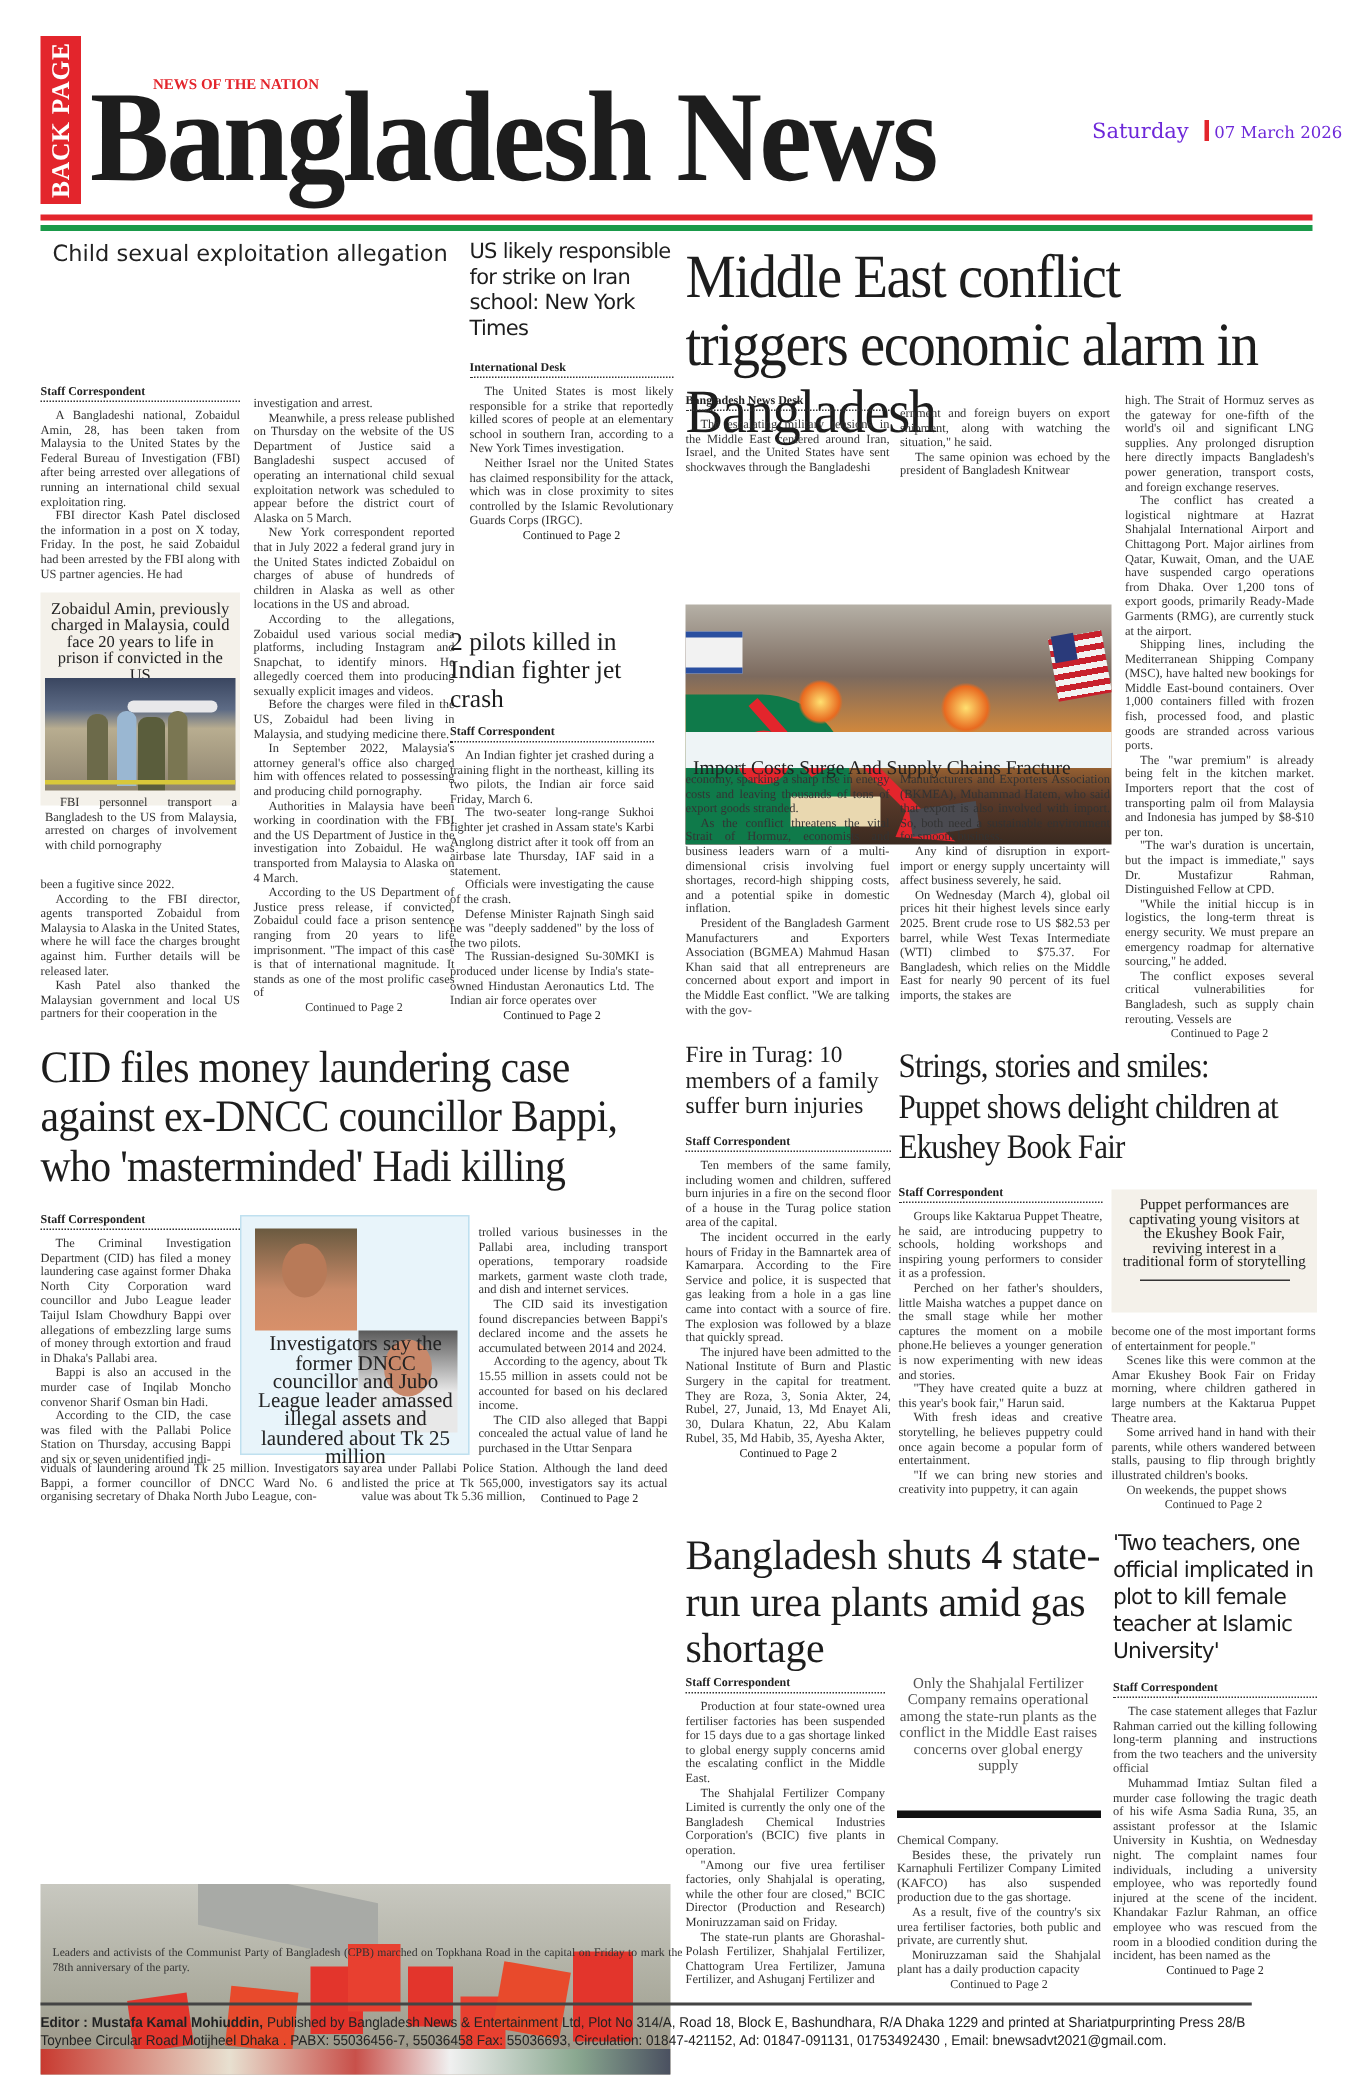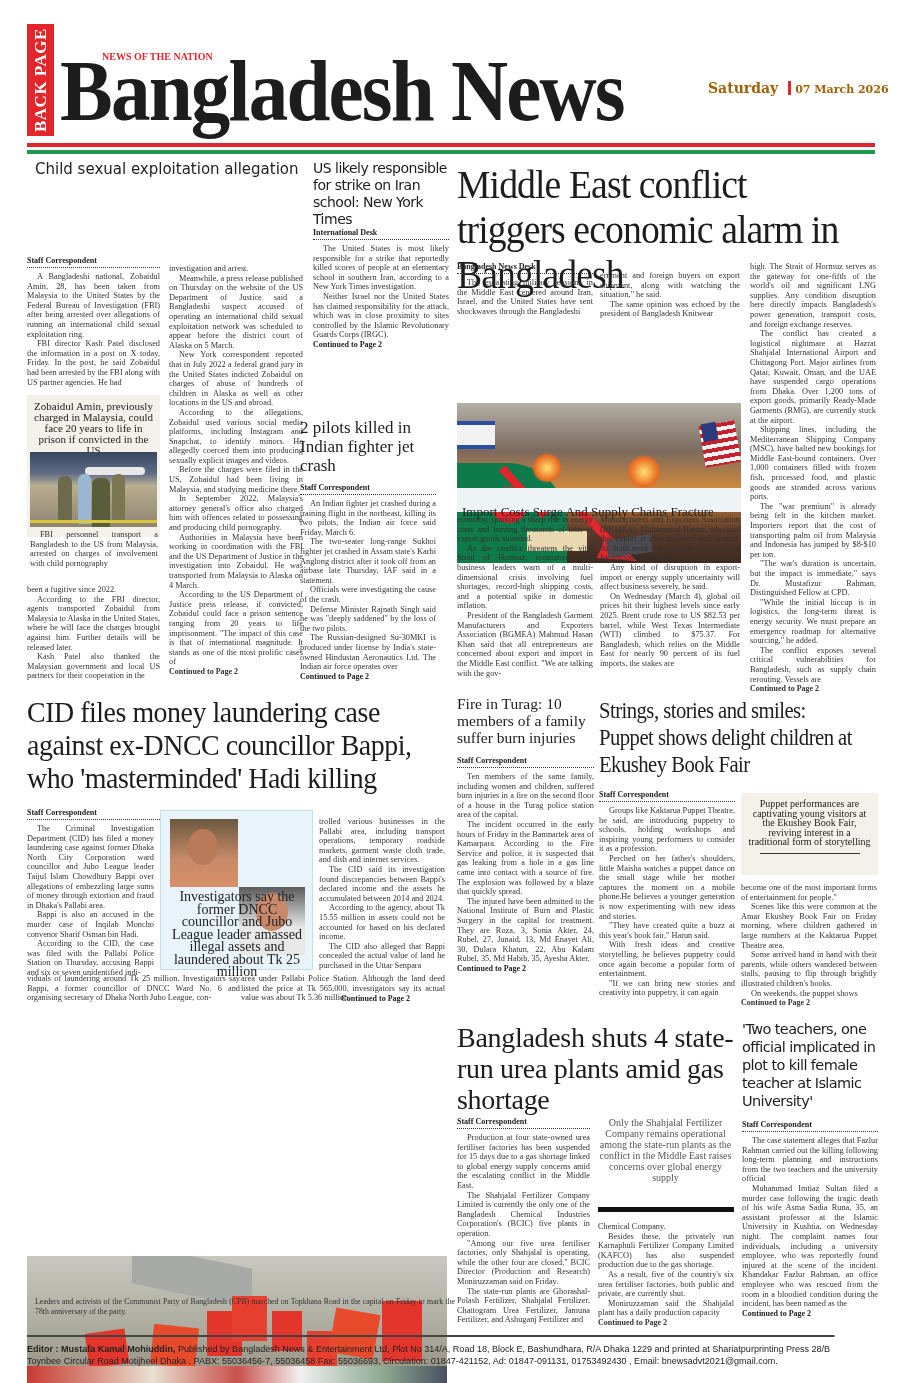--- a/index.html
+++ b/index.html
@@ -1,31 +1,31 @@
 <!DOCTYPE html>
 <html><head>
 <meta charset="utf-8">
 <style>
 *{box-sizing:border-box;margin:0;padding:0}
 body{width:897px;height:1383px;background:#fff;font-family:"DejaVu Serif",serif;color:#222;position:relative;overflow:hidden}
 .abs{position:absolute}
 .masthead-tag{left:27px;top:24px;width:27px;height:112px;background:#e3252c;color:#fff;font-family:"Liberation Serif",serif;font-weight:bold;font-size:17px;writing-mode:vertical-rl;transform:rotate(180deg);text-align:center;line-height:27px;letter-spacing:0.5px}
 .masthead-sub{left:102px;top:51px;color:#e3252c;font-family:"Liberation Serif",serif;font-weight:bold;font-size:10px}
 .masthead-title{left:60px;top:48px;font-family:"Liberation Serif",serif;font-weight:bold;font-size:86px;letter-spacing:-2px;color:#1d1d1d;line-height:86px;transform:scaleX(0.92);transform-origin:left}
-.dateline{left:708px;top:80px;font-family:"DejaVu Serif",serif;font-size:14px;font-weight:bold;color:#a16207}
+.dateline{left:728px;top:80px;font-family:"DejaVu Serif",serif;font-size:14px;font-weight:normal;color:#6d28d9}
 .dateline .bar{display:inline-block;width:3px;height:14px;background:#e3252c;vertical-align:-2px;margin:0 4px 0 10px}
 .dateline .date{font-size:11px}
 .rule-red{left:27px;top:143px;width:848px;height:4px;background:#e3252c}
 .rule-green{left:27px;top:150px;width:848px;height:4px;background:#1a9a4a}
 .kicker{font-family:"DejaVu Sans",sans-serif;font-size:15px;color:#222}
 .hl{font-family:"Liberation Serif",serif;color:#1d1d1d;line-height:1.05}
 .byline{font-family:"Liberation Serif",serif;font-weight:bold;font-size:8px;border-bottom:1px dotted #333;padding-bottom:2px;margin-bottom:4px}
 .body{font-family:"Liberation Serif",serif;font-size:8.3px;line-height:9.6px;text-align:justify;color:#333}
 .body p{text-indent:10px}
-.cont{font-family:"Liberation Serif",serif;font-weight:bold;font-size:8px;text-align:left}
+.cont{font-family:"Liberation Serif",serif;font-weight:normal;font-size:8px;text-align:center}
 .caption-box{background:#f4f1ea;padding:6px}
 .photo{background:#9a8f80;overflow:hidden;position:relative}
 .footer{left:27px;top:1335px;width:850px;font-family:"Liberation Sans",sans-serif;font-size:9.5px;line-height:12px;color:#222;border-top:2px solid #444;padding-top:6px;transform:scaleX(0.95);transform-origin:left}
 .quote{font-family:"DejaVu Sans",sans-serif;text-align:center;color:#222}
 </style>
 </head>
 <body>
 
 <div class="abs masthead-tag">BACK PAGE</div>
 <div class="abs masthead-title">Bangladesh News</div>
@@ -72,21 +72,21 @@
   <p>According to the allegations, Zobaidul used various social media platforms, including Instagram and Snapchat, to identify minors. He allegedly coerced them into producing sexually explicit images and videos.</p>
   <p>Before the charges were filed in the US, Zobaidul had been living in Malaysia, and studying medicine there.</p>
   <p>In September 2022, Malaysia's attorney general's office also charged him with offences related to possessing and producing child pornography.</p>
   <p>Authorities in Malaysia have been working in coordination with the FBI and the US Department of Justice in the investigation into Zobaidul. He was transported from Malaysia to Alaska on 4 March.</p>
   <p>According to the US Department of Justice press release, if convicted, Zobaidul could face a prison sentence ranging from 20 years to life imprisonment. "The impact of this case is that of international magnitude. It stands as one of the most prolific cases of</p>
   <div class="cont">Continued to Page 2</div>
 </div>
 
 <div class="abs" style="left:313px;top:160px;width:136px">
   <div class="hl" style="font-family:'DejaVu Sans',sans-serif;font-size:14px;line-height:17px;letter-spacing:-0.5px">US likely responsible for strike on Iran school: New York Times</div>
-  <div class="byline" style="">International Desk</div>
+  <div class="byline" style="margin-top:12px">International Desk</div>
   <div class="body">
     <p>The United States is most likely responsible for a strike that reportedly killed scores of people at an elementary school in southern Iran, according to a New York Times investigation.</p>
     <p>Neither Israel nor the United States has claimed responsibility for the attack, which was in close proximity to sites controlled by the Islamic Revolutionary Guards Corps (IRGC).</p>
   </div>
   <div class="cont">Continued to Page 2</div>
 </div>
 
 <div class="abs" style="left:300px;top:418px;width:136px">
   <div class="hl" style="font-size:17px;line-height:19px">2 pilots killed in Indian fighter jet crash</div>
   <div class="byline" style="margin-top:8px">Staff Correspondent</div>
@@ -133,21 +133,21 @@
   <p style="text-indent:0">economy, sparking a sharp rise in energy costs and leaving thousands of tons of export goods stranded.</p>
   <p>As the conflict threatens the vital Strait of Hormuz, economists and business leaders warn of a multi-dimensional crisis involving fuel shortages, record-high shipping costs, and a potential spike in domestic inflation.</p>
   <p>President of the Bangladesh Garment Manufacturers and Exporters Association (BGMEA) Mahmud Hasan Khan said that all entrepreneurs are concerned about export and import in the Middle East conflict. "We are talking with the gov-</p>
 </div>
 <div class="abs body" style="left:600px;top:515px;width:140px">
   <p style="text-indent:0">Manufacturers and Exporters Association (BKMEA), Muhammad Hatem, who said that export is also involved with import. So, both need a sustainable environment for smooth business.</p>
   <p>Any kind of disruption in export-import or energy supply uncertainty will affect business severely, he said.</p>
   <p>On Wednesday (March 4), global oil prices hit their highest levels since early 2025. Brent crude rose to US $82.53 per barrel, while West Texas Intermediate (WTI) climbed to $75.37. For Bangladesh, which relies on the Middle East for nearly 90 percent of its fuel imports, the stakes are</p>
 </div>
 <div class="abs body" style="left:750px;top:262px;width:126px">
-  <p style="text-indent:0">high. The Strait of Hormuz serves as the gateway for one-fifth of the world's oil and significant LNG supplies. Any condition disruption here directly impacts Bangladesh's power generation, transport costs, and foreign exchange reserves.</p>
+  <p style="text-indent:0">high. The Strait of Hormuz serves as the gateway for one-fifth of the world's oil and significant LNG supplies. Any prolonged disruption here directly impacts Bangladesh's power generation, transport costs, and foreign exchange reserves.</p>
   <p>The conflict has created a logistical nightmare at Hazrat Shahjalal International Airport and Chittagong Port. Major airlines from Qatar, Kuwait, Oman, and the UAE have suspended cargo operations from Dhaka. Over 1,200 tons of export goods, primarily Ready-Made Garments (RMG), are currently stuck at the airport.</p>
   <p>Shipping lines, including the Mediterranean Shipping Company (MSC), have halted new bookings for Middle East-bound containers. Over 1,000 containers filled with frozen fish, processed food, and plastic goods are stranded across various ports.</p>
   <p>The "war premium" is already being felt in the kitchen market. Importers report that the cost of transporting palm oil from Malaysia and Indonesia has jumped by $8-$10 per ton.</p>
   <p>"The war's duration is uncertain, but the impact is immediate," says Dr. Mustafizur Rahman, Distinguished Fellow at CPD.</p>
   <p>"While the initial hiccup is in logistics, the long-term threat is energy security. We must prepare an emergency roadmap for alternative sourcing," he added.</p>
   <p>The conflict exposes several critical vulnerabilities for Bangladesh, such as supply chain rerouting. Vessels are</p>
   <div class="cont">Continued to Page 2</div>
 </div>
 
 <div class="abs hl" style="left:27px;top:695px;width:430px;font-size:30px;line-height:33px;letter-spacing:-0.5px;transform:scaleX(0.93);transform-origin:left">CID files money laundering case against ex-DNCC councillor Bappi, who 'masterminded' Hadi killing</div>

